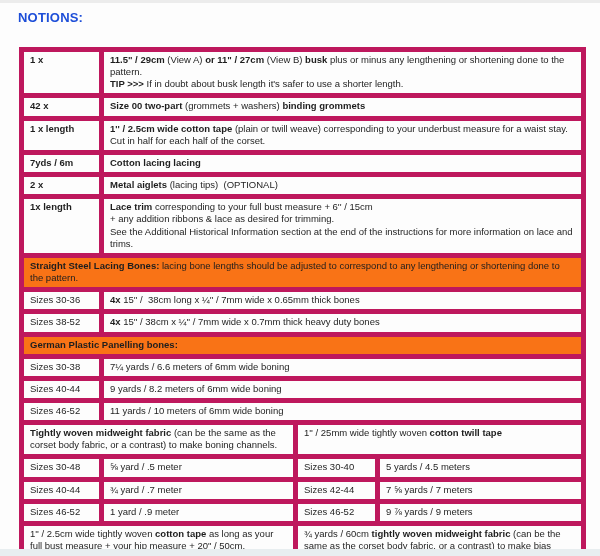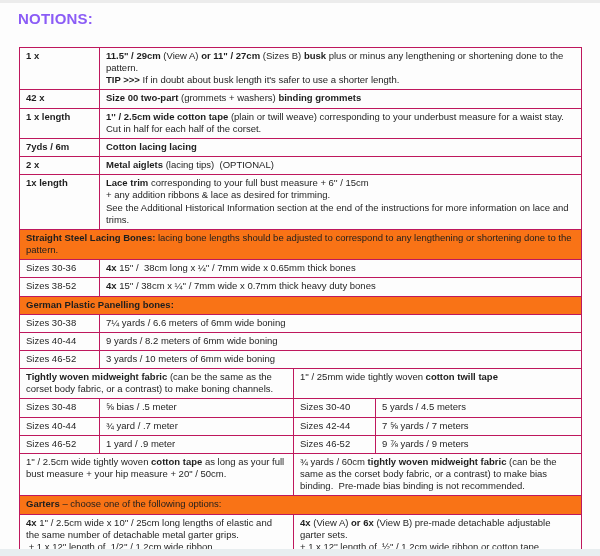--- a/index.html
+++ b/index.html
@@ -6,30 +6,30 @@
   html,body { background:#ffffff; }
   body { font-family:"Liberation Sans", sans-serif; }
   .page {
     position:relative; width:600px; height:556px; background:#fdfdfd;
     overflow:hidden;
   }
   .top-strip { position:absolute; top:0; left:0; width:100%; height:3px; background:#ececec; }
   .bottom-strip { position:absolute; bottom:0; left:0; width:100%; height:7px; background:#e8eef0; }
   .title {
     position:absolute; left:18px; top:10px;
-    font-size:15px; font-weight:bold; color:#8b5cf6; letter-spacing:.2px;
+    font-size:13px; font-weight:bold; color:#1d4ed8; letter-spacing:.2px;
   }
   table.notions {
     position:absolute; left:19px; top:47px; width:562px;
     border-collapse:collapse; table-layout:fixed;
     border:1.5px solid #222;
     font-size:9.5px; line-height:1.28; color:#1e1e1e;
   }
   table.notions td {
-    border:1px solid #be185d;
+    border:5px solid #be185d;
     vertical-align:top;
     padding:2px 6px 3px 6px;
     white-space:pre-wrap;
   }
   td.qty { font-weight:bold; }
   td.sz  { font-weight:normal;margin-left:43px; }
   td.band {
     background:#f97316;
     padding:2px 6px;
   }
@@ -46,21 +46,21 @@
   <table class="notions">
     <colgroup>
       <col style="width:80px">
         <col style="width:194px">
         <col style="width:82px">
         <col style="width:206px">
     </colgroup>
     <tbody>
       <tr>
         <td class="qty">1 x</td>
-        <td class="desc" colspan="3"><span class="b">11.5" / 29cm </span><span>(View A) </span><span class="b">or 11" / 27cm </span><span>(Sizes B) </span><span class="b">busk </span><span>plus or minus any lengthening or shortening done to the pattern.
+        <td class="desc" colspan="3"><span class="b">11.5" / 29cm </span><span>(View A) </span><span class="b">or 11" / 27cm </span><span>(View B) </span><span class="b">busk </span><span>plus or minus any lengthening or shortening done to the pattern.
 </span><span class="b">TIP &gt;&gt;&gt; </span><span>If in doubt about busk length it's safer to use a shorter length.</span></td>
       </tr>
       <tr>
         <td class="qty">42 x</td>
         <td class="desc" colspan="3"><span class="b">Size 00 two-part </span><span>(grommets + washers) </span><span class="b">binding grommets</span></td>
       </tr>
       <tr>
         <td class="qty">1 x length</td>
         <td class="desc" colspan="3"><span class="b">1'' / 2.5cm wide cotton tape </span><span>(plain or twill weave) corresponding to your underbust measure for a waist stay.  Cut in half for each half of the corset.</span></td>
       </tr>
@@ -97,30 +97,30 @@
       <tr>
         <td class="sz">Sizes 30-38</td>
         <td class="desc" colspan="3"><span>7¼ yards / 6.6 meters of 6mm wide boning</span></td>
       </tr>
       <tr>
         <td class="sz">Sizes 40-44</td>
         <td class="desc" colspan="3"><span>9 yards / 8.2 meters of 6mm wide boning</span></td>
       </tr>
       <tr>
         <td class="sz">Sizes 46-52</td>
-        <td class="desc" colspan="3"><span>3 yards / 10 meters of 6mm wide boning</span></td>
+        <td class="desc" colspan="3"><span>11 yards / 10 meters of 6mm wide boning</span></td>
       </tr>
 
       <tr>
         <td class="desc" colspan="2"><span class="b">Tightly woven midweight fabric </span><span>(can be the same as the corset body fabric, or a contrast) to make boning channels.</span></td>
         <td class="desc" colspan="2"><span>1'' / 25mm wide tightly woven </span><span class="b">cotton twill tape</span></td>
       </tr>
       <tr>
         <td class="sz">Sizes 30-48</td>
-        <td class="desc">⅝ bias / .5 meter</td>
+        <td class="desc">⅝ yard / .5 meter</td>
         <td class="sz">Sizes 30-40</td>
         <td class="desc">5 yards / 4.5 meters</td>
       </tr>
       <tr>
         <td class="sz">Sizes 40-44</td>
         <td class="desc">¾ yard / .7 meter</td>
         <td class="sz">Sizes 42-44</td>
         <td class="desc">7 ⅝ yards / 7 meters</td>
       </tr>
       <tr>

